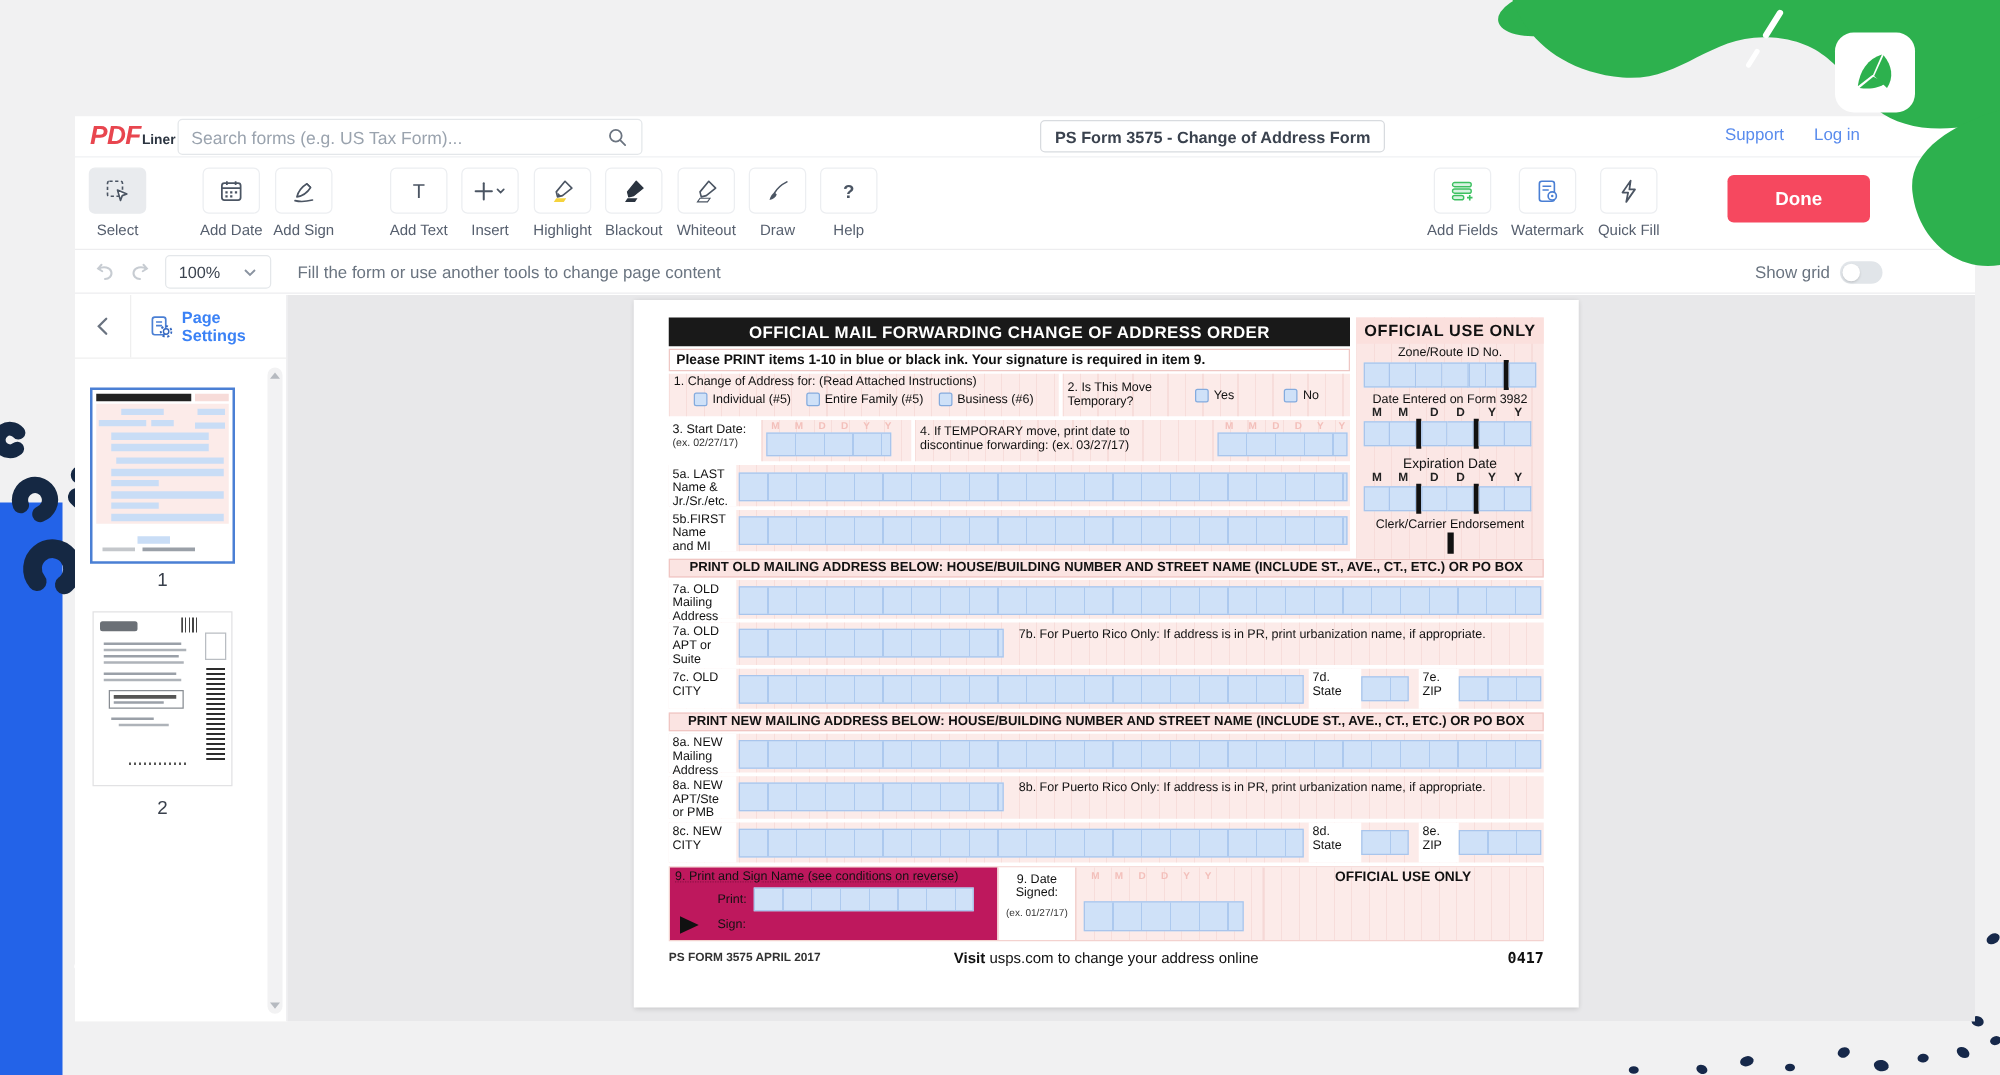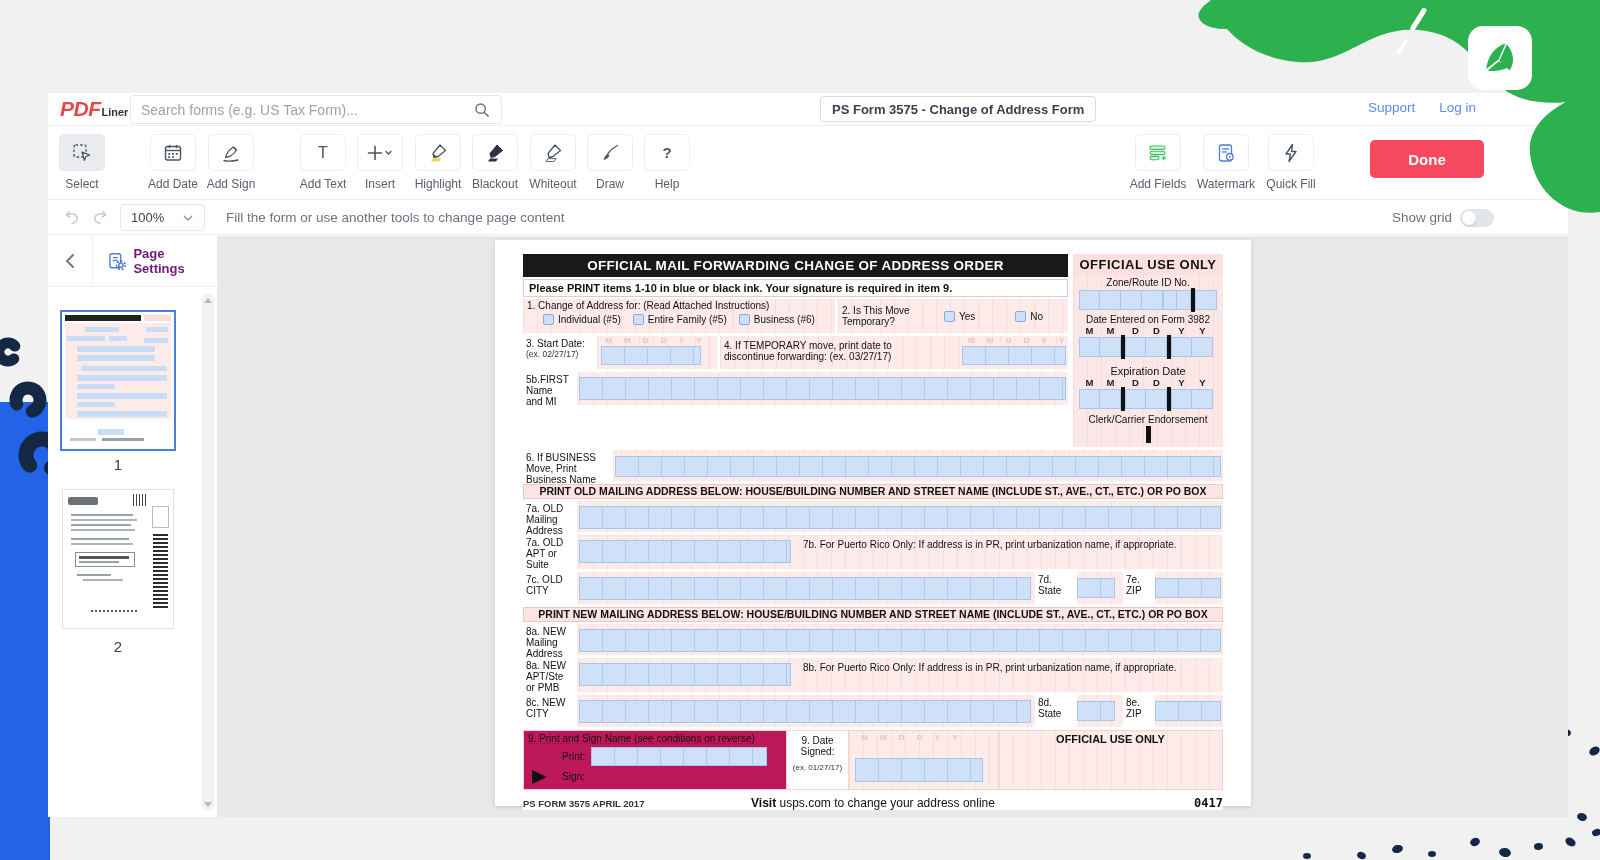--- a/index.html
+++ b/index.html
@@ -15,21 +15,21 @@
   
   .blue-strip { position:absolute; left:0; top:402px; width:50px; height:458px; background:#2363e8; z-index:0; }
   .white-slash { position:absolute; left:66px; top:724px; width:4px; height:52px; background:#fff; border-radius:2px; transform:rotate(16deg); z-index:1; }
   .navy-blobs { position:absolute; left:-8px; top:322px; z-index:1; }
   .green-blob { position:absolute; left:1180px; top:0; z-index:6; pointer-events:none; }
   .brand-badge { position:absolute; left:1468px; top:26px; width:64px; height:64px; background:#fff; border-radius:15px; z-index:7;
                  display:flex; align-items:center; justify-content:center; }
   .dot { position:absolute; background:#16284a; border-radius:50%; z-index:1; }
 
   
-  .app { position:absolute; left:48px; top:93px; width:1520px; height:724px; background:#fff; z-index:2; }
+  .app { position:absolute; left:60px; top:93px; width:1520px; height:724px; background:#fff; z-index:2; }
 
   
   .app-header { height:33px; position:relative; border-bottom:1px solid #f0f1f3; }
   .logo { position:absolute; left:12px; top:4px; display:flex; align-items:baseline; cursor:pointer; }
   .logo-p { font-size:21px; font-weight:800; color:#e8464f; letter-spacing:-0.5px; font-style:italic; }
   .logo-l { font-size:11px; font-weight:700; color:#2b3440; margin-left:1px; }
   .search-box { position:absolute; left:82px; top:2px; width:372px; height:29px; border:1px solid #e4e7ea; border-radius:4px;
                 display:flex; align-items:center; padding:0 10px; background:#fff; }
   .search-box input { flex:1; border:none; outline:none; font-size:14px; color:#3c4450; font-family:inherit; background:transparent; }
   .search-box input::placeholder { color:#9aa3ae; }
@@ -57,21 +57,21 @@
   .showgrid { position:absolute; right:116px; top:10px; font-size:13.5px; color:#6a7480; }
   .toggle { position:absolute; right:74px; top:9px; width:34px; height:18px; background:#e1e5e9; border-radius:9px; cursor:pointer; }
   .toggle .knob { position:absolute; left:2px; top:2px; width:14px; height:14px; background:#fff; border-radius:50%; box-shadow:0 1px 2px rgba(0,0,0,.15); }
 
   
   .content { position:absolute; top:143px; left:0; right:0; bottom:0; display:flex; }
   .sidebar { width:170px; border-right:1px solid #ececee; position:relative; background:#fff; }
   .sb-top { height:51px; border-bottom:1px solid #efefef; display:flex; align-items:center; }
   .sb-back { width:44px; display:flex; align-items:center; justify-content:center; cursor:pointer; }
   .sb-ps { flex:1; display:flex; align-items:center; gap:7px; border-left:1px solid #efefef; height:100%; padding-left:14px; cursor:pointer; }
-  .sb-ps .lbl { font-size:13px; font-weight:700; color:#701a75; }
+  .sb-ps .lbl { font-size:13px; font-weight:700; color:#3b82f6; }
   .thumbs { position:absolute; top:52px; left:0; right:0; bottom:0; }
   .scrolltrack { position:absolute; right:3px; top:6px; bottom:6px; width:12px; background:#f2f2f3; border-radius:6px; }
   .tri-up { position:absolute; top:4px; left:2px; width:0; height:0; border-left:4px solid transparent; border-right:4px solid transparent; border-bottom:5px solid #b6bac0; }
   .tri-dn { position:absolute; bottom:4px; left:2px; width:0; height:0; border-left:4px solid transparent; border-right:4px solid transparent; border-top:5px solid #b6bac0; }
   .thumb { position:absolute; background:#fff; cursor:pointer; }
   .thumb1 { left:12px; top:22px; width:116px; height:141px; border:2px solid #4a7fd4; }
   .thumb2 { left:14px; top:201px; width:112px; height:140px; border:1px solid #e2e2e4; }
   .pagenum { position:absolute; width:116px; text-align:center; font-size:15px; color:#39404c; }
   .mini { position:absolute; }
   .mbar { position:absolute; background:#c9ddf6; }
@@ -482,20 +482,26 @@
                 <div class="ftext pre" style="width:178px;padding-top:4px">4.  If TEMPORARY move, print date to
 discontinue forwarding: (ex. 03/27/17)</div>
                 <div style="flex:1"></div>
                 <div style="width:106px;padding-right:2px">
                   <div class="faintrow">M M  D D  Y Y</div>
                   <div class="binput" style="width:100%;height:19px"></div>
                 </div>
               </div>
             </div>
 
+            <div class="frow pink" style="height:33px">
+              <div class="flabel pre" style="width:54px">5a. LAST
+Name &amp;
+Jr./Sr./etc.</div>
+              <div class="binput" style="flex:1;height:23px;margin:6px 2px 0 2px"></div>
+            </div>
 
             <div class="frow pink" style="height:33px">
               <div class="flabel pre" style="width:54px">5b.FIRST
 Name
 and MI</div>
               <div class="binput" style="flex:1;height:23px;margin:5px 2px 0 2px"></div>
             </div>
           </div>
 
           <div class="fright">
@@ -569,26 +575,20 @@
               <div class="dpair">
                   <div class="dcell"></div>
                   <div class="dcell"></div>
                 </div>
             </div>
             <div class="rc-lbl" style="margin-top:4px">Clerk/Carrier Endorsement</div>
             <div class="clerk-tick"></div>
           </div>
         </div>
 
-        <div class="frow pink" style="height:31px;margin-top:3px">
-          <div class="flabel pre" style="width:90px">6. If BUSINESS
-Move, Print
-Business Name</div>
-          <div class="binput" style="flex:1;height:21px;margin:6px 2px 0 2px"></div>
-        </div>
 
         <div class="band">PRINT OLD MAILING ADDRESS BELOW: HOUSE/BUILDING NUMBER AND STREET NAME (INCLUDE ST., AVE., CT., ETC.) OR PO BOX</div>
 
         <div class="frow pink" style="height:31px">
           <div class="flabel pre" style="width:54px">7a. OLD
 Mailing
 Address</div>
           <div class="binput" style="flex:1;height:23px;margin:5px 2px 0 2px"></div>
         </div>
 

